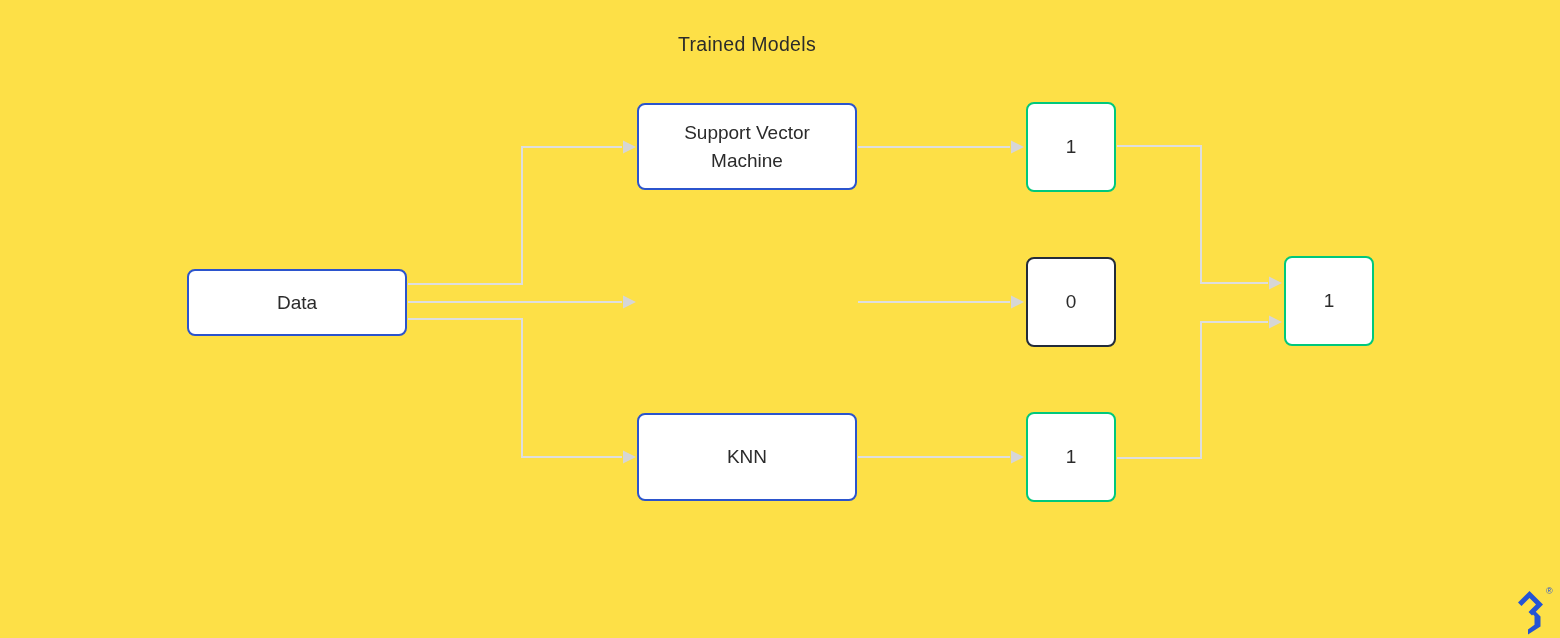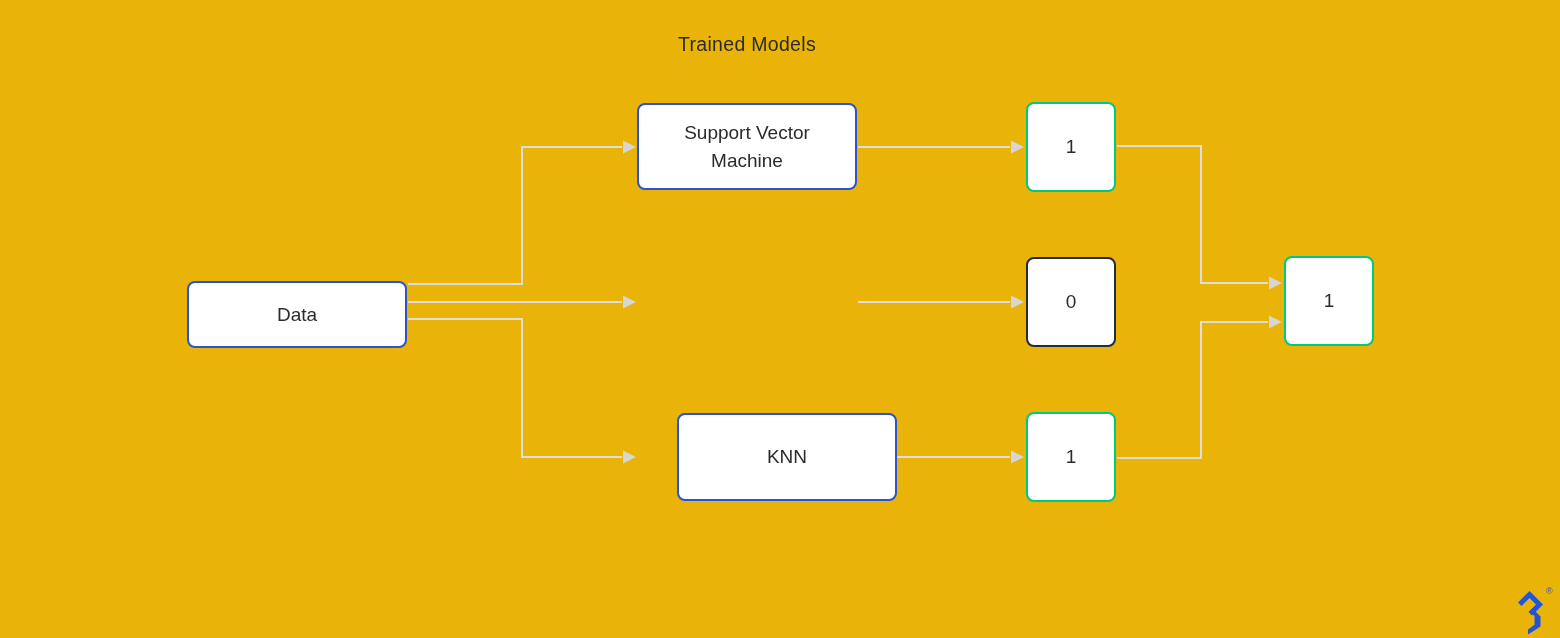--- a/index.html
+++ b/index.html
@@ -1,41 +1,41 @@
 <!DOCTYPE html>
 <html><head>
 <meta charset="utf-8">
 <style>
   html,body{margin:0;padding:0;background:#fff;}
   .canvas{
-    position:relative;width:1560px;height:638px;background:#eab308;overflow:hidden;
+    position:relative;width:1560px;height:638px;background:#fde047;overflow:hidden;
     font-family:"Liberation Sans","DejaVu Sans",sans-serif;color:#2b2b2b;
   }
   .title{
     position:absolute;left:637px;top:33px;width:220px;text-align:center;
     font-size:19.5px;letter-spacing:.3px;color:#2b2b2b;
   }
   .connectors{position:absolute;left:0;top:0;width:1560px;height:638px;}
   .connectors path{fill:none;stroke:#dedede;stroke-width:2px;}
   .connectors polygon{fill:#d6d6d6;stroke:none;}
   .node{
     position:absolute;background:#ffffff;border-radius:8px;
     display:flex;align-items:center;justify-content:center;text-align:center;
     font-size:19px;line-height:1.45;
   }
   .node .label{display:block;}
   .blue{border:2px solid #2b54cd;}
   .green{border:2px solid #00c87c;}
   .dark{border:2px solid #232c3a;}
-  .input-box{left:187px;top:281px;width:216px;height:63px;justify-content:center;}
+  .input-box{left:187px;top:269px;width:216px;height:63px;justify-content:center;}
   .model-box{left:637px;width:216px;}
   .model-box .label{max-width:150px;}
   .svm{top:103px;height:83px;}
   .lr{top:258px;height:84px;}
-  .knn{top:413px;height:84px;margin-left:40px;}
+  .knn{top:413px;height:84px;}
   .out-box{left:1026px;width:86px;height:86px;}
   .out-1{top:102px;}
   .out-2{top:257px;}
   .out-3{top:412px;}
   .final-box{left:1284px;top:256px;width:86px;height:86px;}
   .logo{position:absolute;left:1516px;top:589px;width:40px;height:48px;}
   .logo svg{display:block;}
   .logo .reg{
     position:absolute;left:30px;top:-3px;font-size:9px;color:#2454d4;
   }

